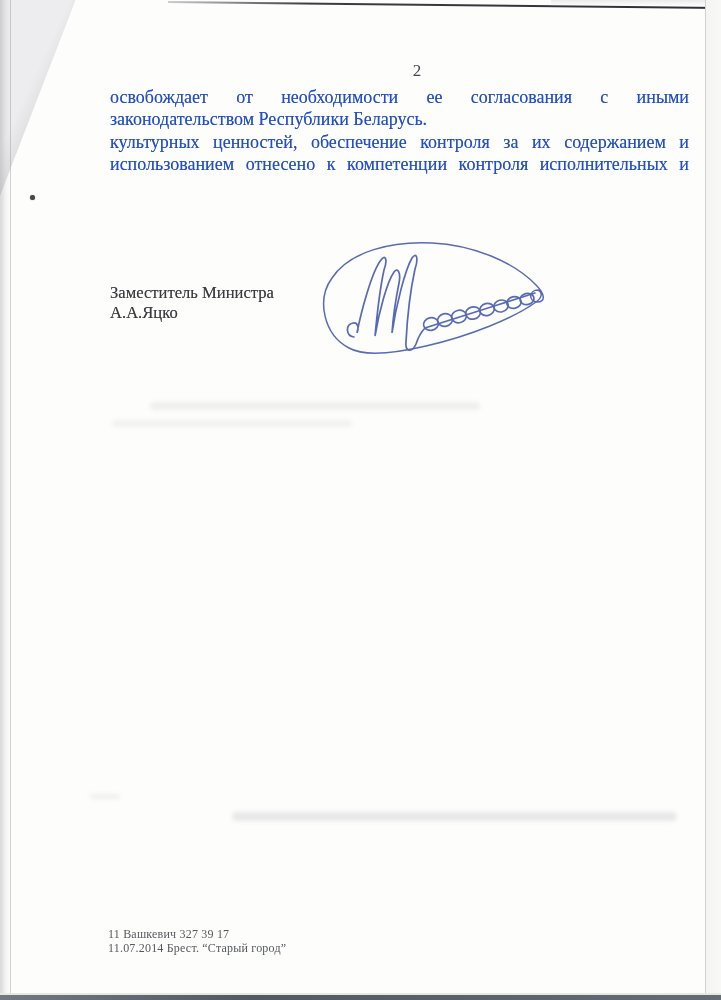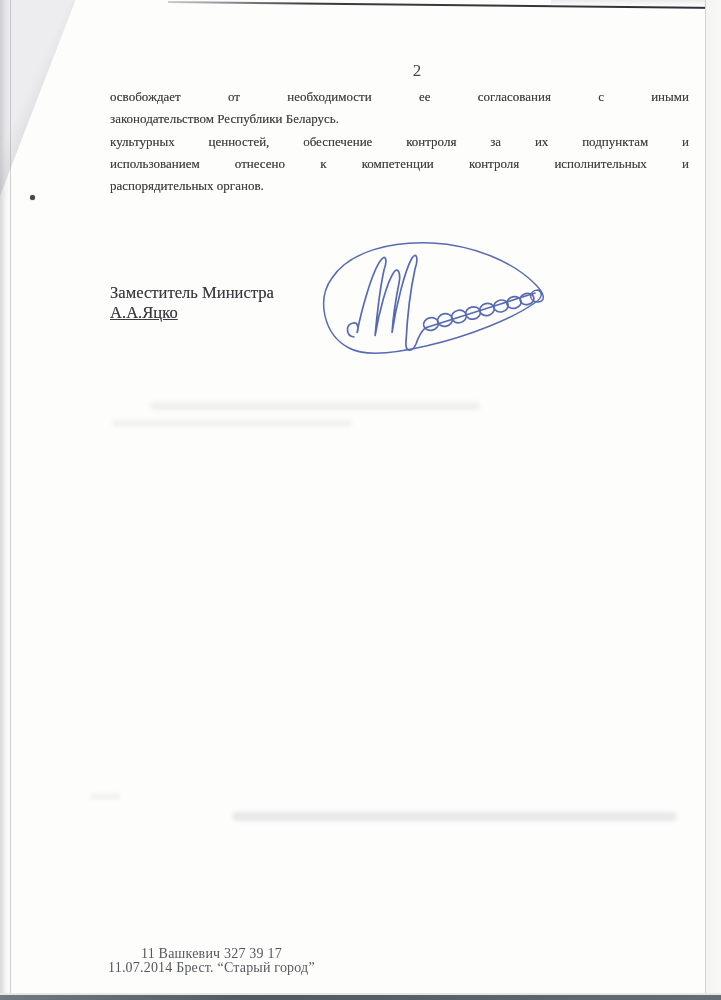--- a/index.html
+++ b/index.html
@@ -64,49 +64,48 @@
   .ghost-4 { left: 90px; top: 794px; width: 30px; height: 5px; background: rgba(160,160,168,0.15); }
 
   
   .page-number {
     position: absolute; left: 110px; top: 61px; width: 614px;
     text-align: center;
     font-size: 17px; color: #46464c;
   }
   .body-text {
     position: absolute; left: 110px; top: 86px; width: 579px;
-    font-size: 13px; line-height: 22.3px;
-    color: #404040;
+    font-size: 18px; line-height: 22.3px;
+    color: #1d4ed8;
     text-shadow: 0 0 0.6px rgba(58,58,63,0.55);
   }
   .line { text-align: justify; text-align-last: justify; white-space: normal; }
   .line.last { text-align: right; text-align-last: left; }
   .line.indent { padding-left: 38px; }
 
   .sig-row {
     position: absolute; left: 110px; top: 283px; width: 579px;
     display: flex; justify-content: flex-start; align-items: flex-start;
     font-size: 16.6px; color: #3a3a3f;
     text-shadow: 0 0 0.6px rgba(58,58,63,0.55);
     flex-direction: column;
   }
-  .sig-name { padding-right: 41px; text-decoration: underline; }
+  .sig-name { padding-right: 41px; }
 
   .signature-svg {
     position: absolute; left: 312px; top: 240px;
     width: 240px; height: 130px;
     opacity: 0.92;
   }
 
   .footer {
-    position: absolute; left: 108px; top: 947px;
-    font-size: 14px; line-height: 13.5px;
+    position: absolute; left: 108px; top: 928px;
+    font-size: 12px; line-height: 13.5px;
     color: #55585d;
     letter-spacing: 0.2px;
-    text-align: center;
   }
 </style>
 </head>
 <body>
 
 <div class="scan">
 
   <div class="corner-fold"></div>
   <div class="left-edge-shadow"></div>
   <div class="top-edge-line"></div>
@@ -117,23 +116,22 @@
   <div class="ghost ghost-1"></div>
   <div class="ghost ghost-2"></div>
   <div class="ghost ghost-3"></div>
   <div class="ghost ghost-4"></div>
 
   <div class="page-number">2</div>
 
   <div class="body-text">
     <div class="line">освобождает от необходимости ее согласования с иными</div>
     <div class="line last">законодательством Республики Беларусь.</div>
-    <div class="line">культурных ценностей, обеспечение контроля за их подпунктам и</div>
+    <div class="line">культурных ценностей, обеспечение контроля за их содержанием и</div>
     <div class="line">использованием отнесено к компетенции контроля исполнительных и</div>
-    <div class="line last">распорядительных органов.</div>
   </div>
 
   <div class="sig-row">
     <span class="sig-title">Заместитель Министра</span>
     <span class="sig-name">А.А.Яцко</span>
   </div>
 
   <svg class="signature-svg" viewBox="0 0 240 130" fill="none" xmlns="http://www.w3.org/2000/svg">
     <g stroke-width="1.7" stroke-linecap="round" fill="none" stroke="#4a5fae">
 

